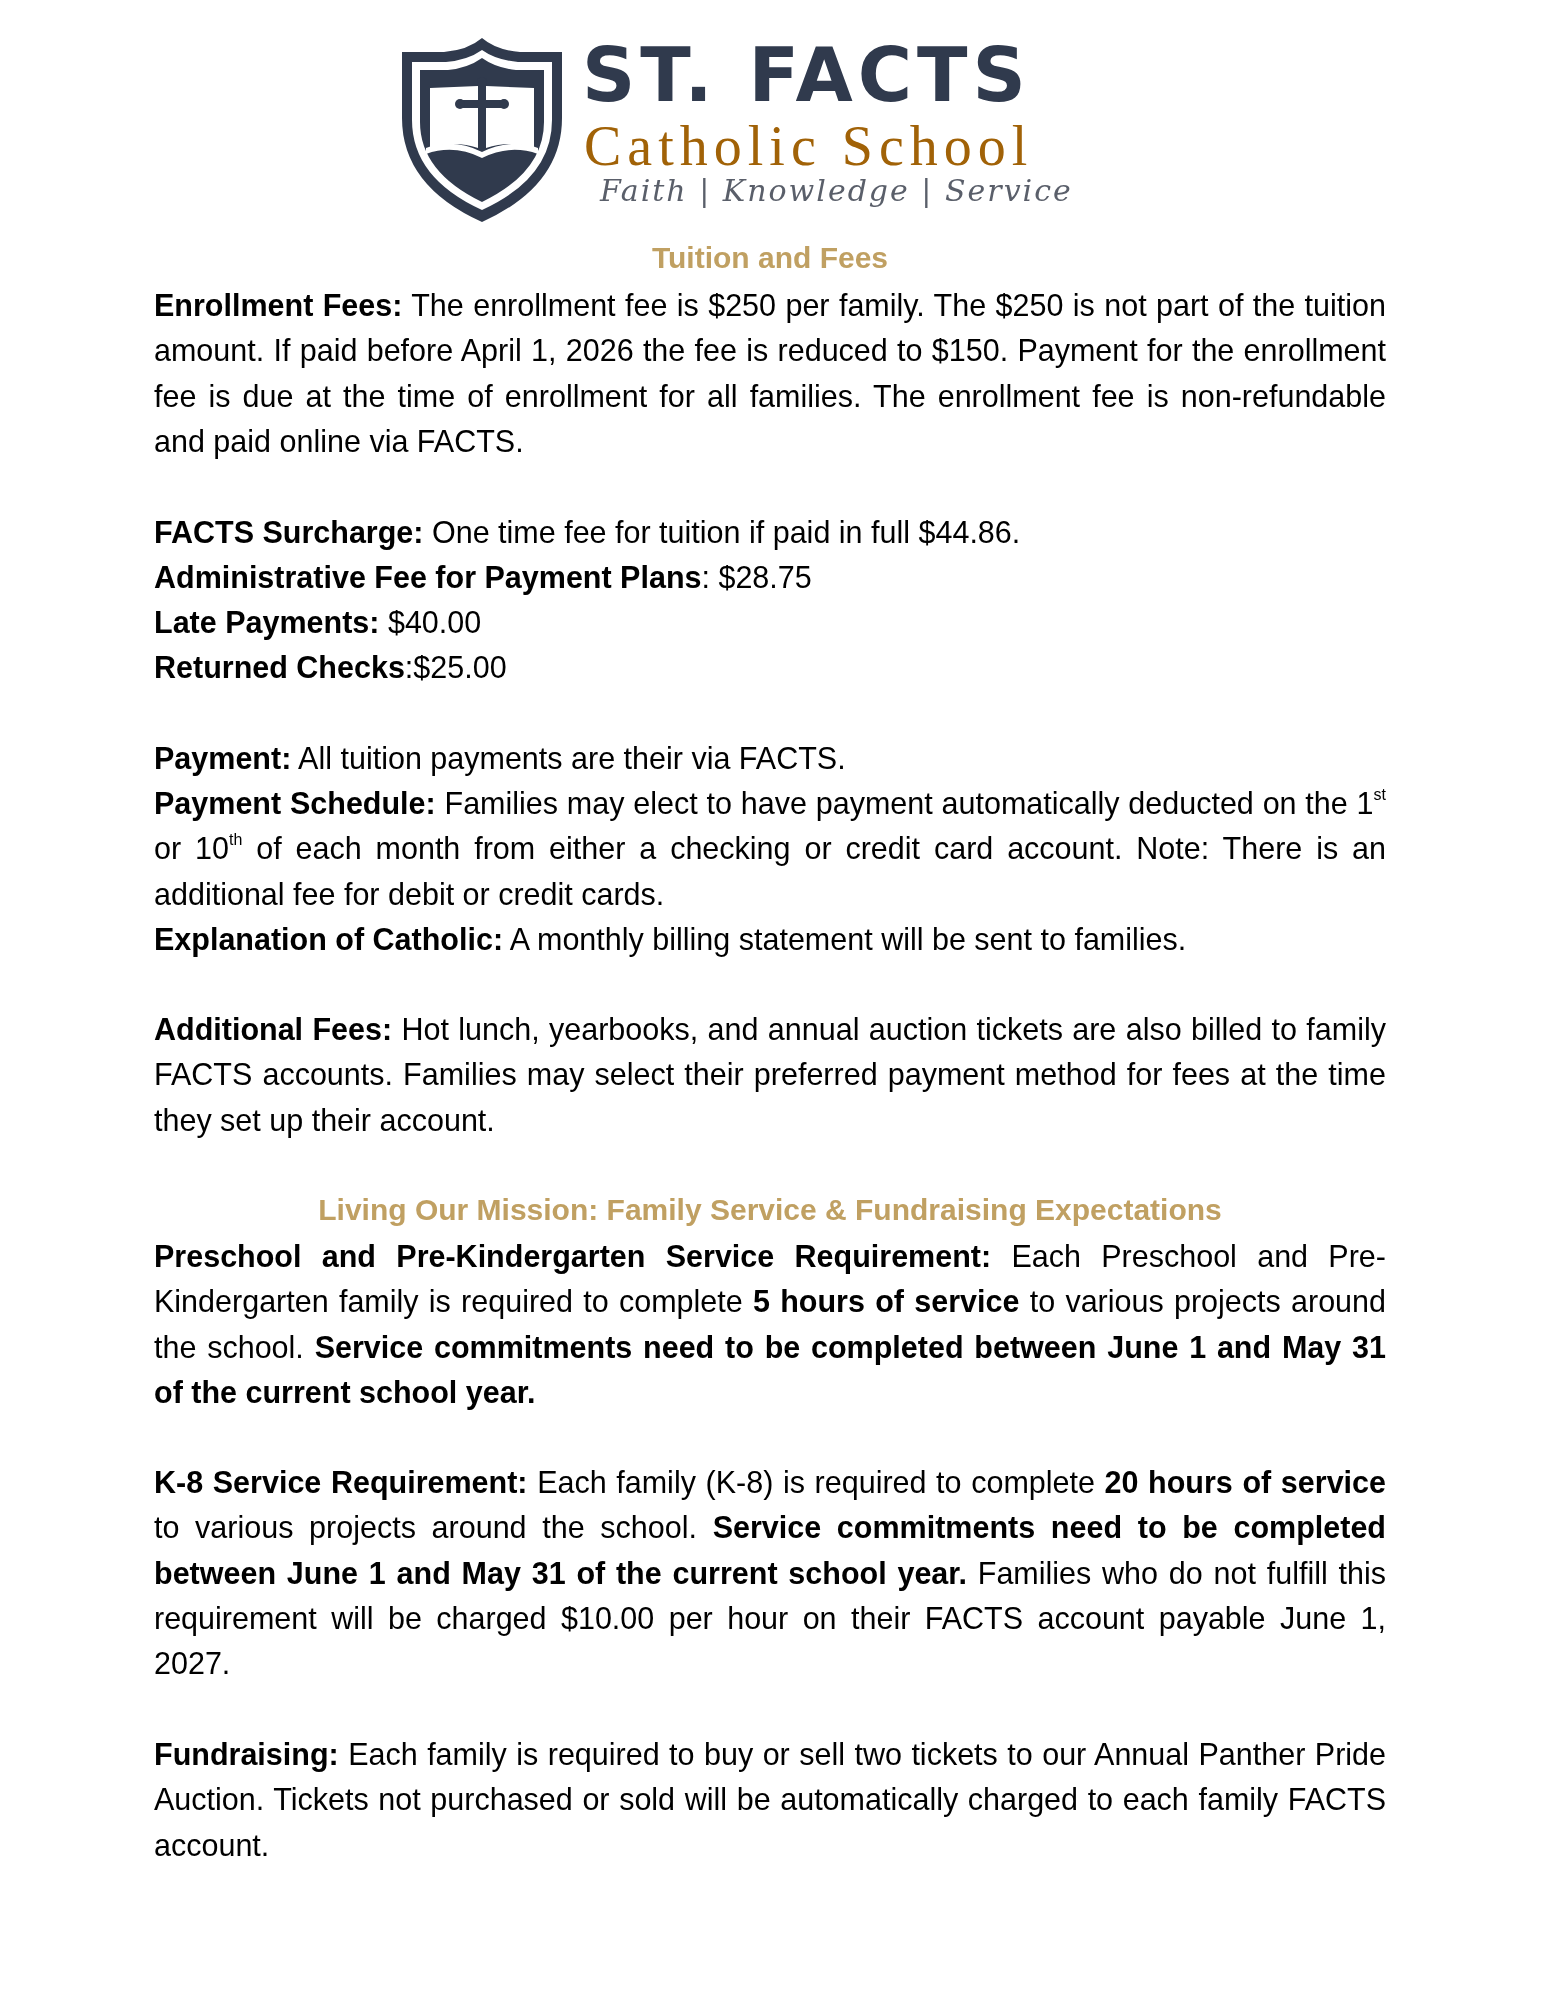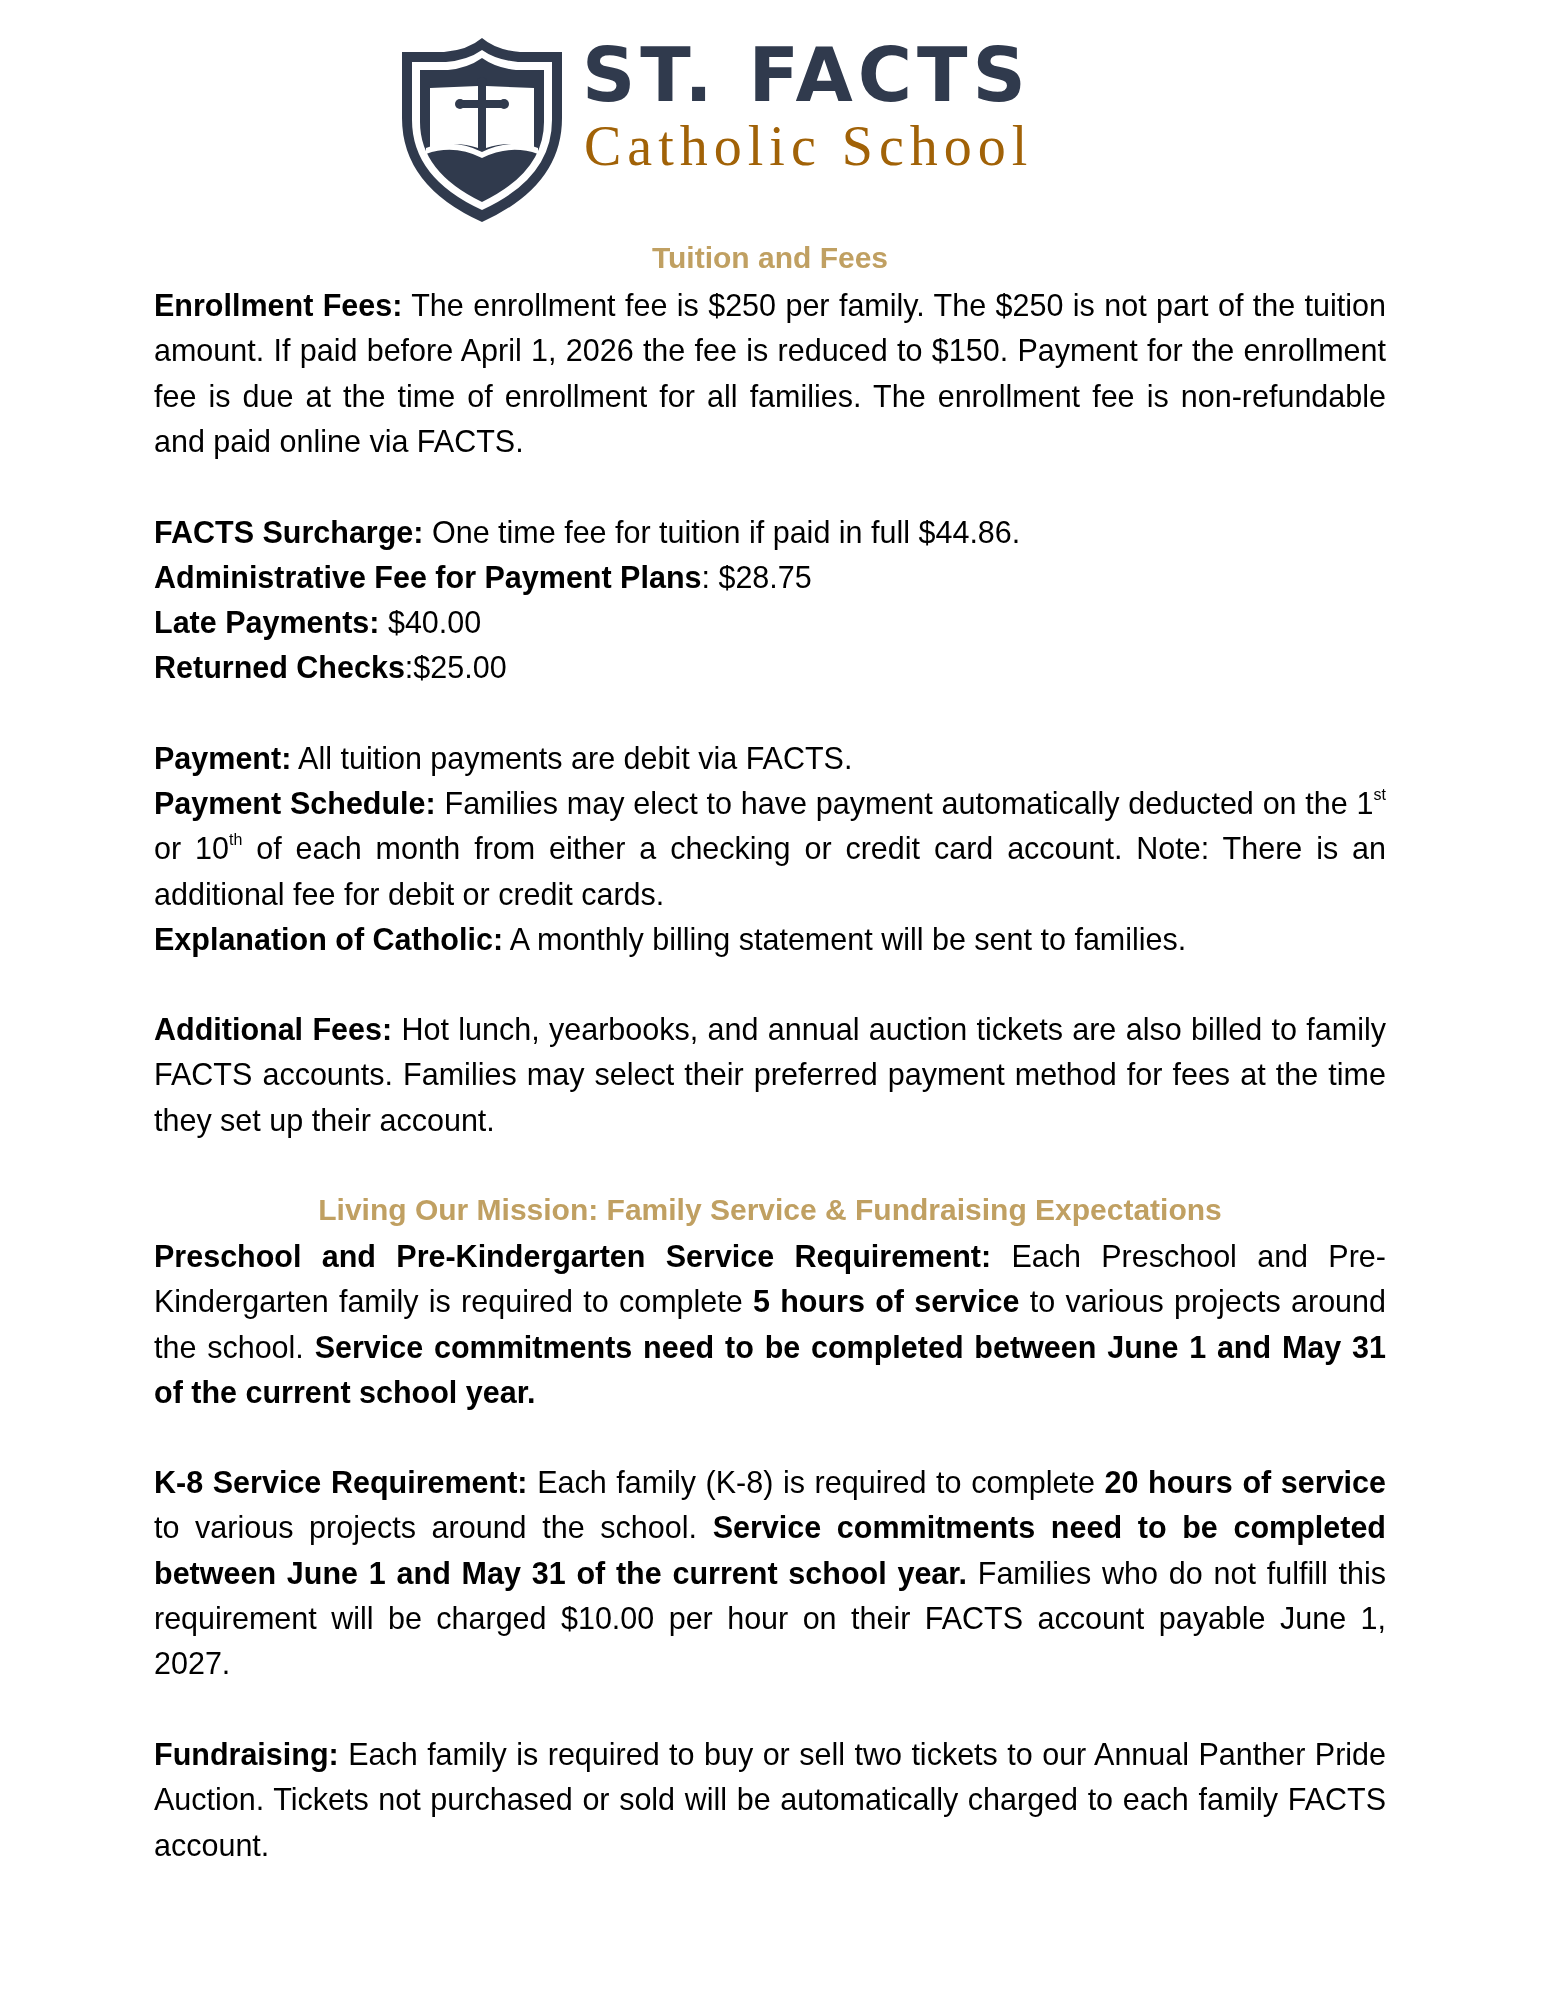--- a/index.html
+++ b/index.html
@@ -110,20 +110,21 @@
     <path d="M28 112 Q56 102 84 116 Q112 102 140 112 L140 118 Q112 108 84 122 Q56 108 28 118 Z" fill="#ffffff"></path>
 
     <rect x="80" y="44" width="8" height="62" fill="#303a4d"></rect>
     <rect x="62" y="64" width="44" height="8" fill="#303a4d"></rect>
     <circle cx="84" cy="46" r="5" fill="#303a4d"></circle>
     <circle cx="62" cy="68" r="5" fill="#303a4d"></circle>
     <circle cx="106" cy="68" r="5" fill="#303a4d"></circle>
   </svg>
   <div class="logo-title">ST. FACTS</div>
   <div class="logo-subtitle">Catholic School</div>
+  <div class="logo-tagline">Faith | Knowledge | Service</div>
 </div>
 
 <div class="page">
 
   <div class="heading" style="top:238px;">Tuition and Fees</div>
 
   <div class="para" style="top:283px;">
     <span class="b">Enrollment Fees:</span><span> The enrollment fee is $250 per family. The $250 is not part of the tuition amount. If paid before April 1, 2026 the fee is reduced to $150. Payment for the enrollment fee is due at the time of enrollment for all families. The enrollment fee is non-refundable and paid online via FACTS.</span>
   </div>
 
@@ -134,21 +135,21 @@
     <span class="b">Administrative Fee for Payment Plans</span><span>: $28.75</span>
   </div>
   <div class="line" style="top:600px;">
     <span class="b">Late Payments:</span><span> $40.00</span>
   </div>
   <div class="line" style="top:645px;">
     <span class="b">Returned Checks</span><span>:$25.00</span>
   </div>
 
   <div class="line" style="top:736px;">
-    <span class="b">Payment:</span><span> All tuition payments are debit via FACTS.</span>
+    <span class="b">Payment:</span><span> All tuition payments are their via FACTS.</span>
   </div>
   <div class="para" style="top:781px;">
     <span class="b">Payment Schedule:</span><span> Families may elect to have payment automatically deducted on the 1</span><sup>st</sup><span> or 10</span><sup>th</sup><span> of each month from either a checking or credit card account. Note: There is an additional fee for debit or credit cards.</span>
   </div>
   <div class="line" style="top:917px;">
     <span class="b">Explanation of Catholic:</span><span> A monthly billing statement will be sent to families.</span>
   </div>
 
   <div class="para" style="top:1007px;">
     <span class="b">Additional Fees:</span><span> Hot lunch, yearbooks, and annual auction tickets are also billed to family FACTS accounts. Families may select their preferred payment method for fees at the time they set up their account.</span>

